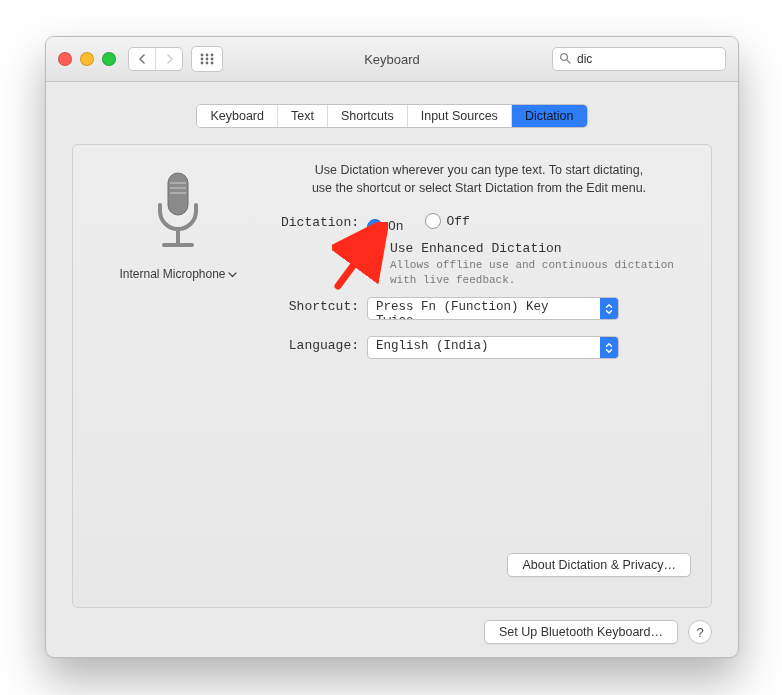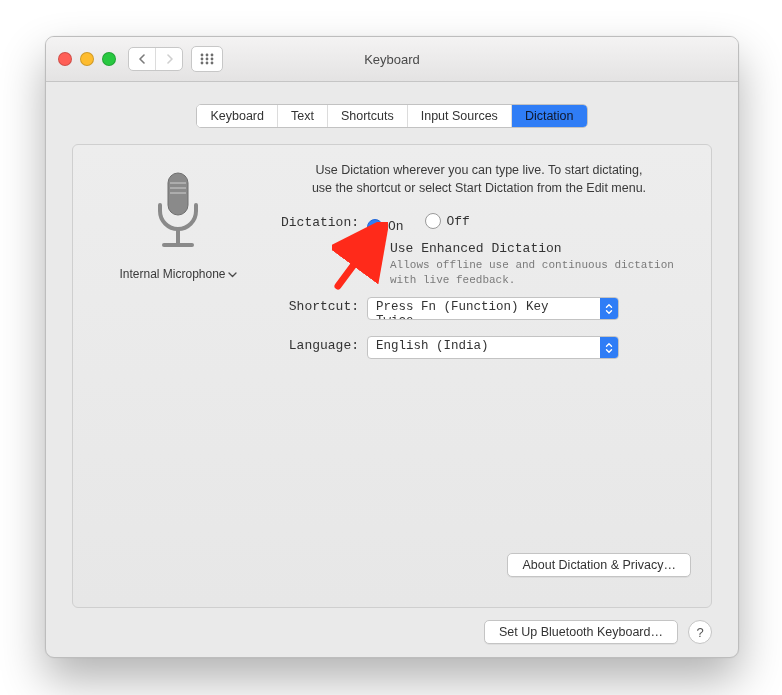--- a/index.html
+++ b/index.html
@@ -91,20 +91,34 @@
           <circle cx="2" cy="6" r="1.4"></circle>
               <circle cx="7" cy="6" r="1.4"></circle>
               <circle cx="12" cy="6" r="1.4"></circle>
           <circle cx="2" cy="10" r="1.4"></circle>
               <circle cx="7" cy="10" r="1.4"></circle>
               <circle cx="12" cy="10" r="1.4"></circle>
             </g>
         </svg>
       </div>
       <div class="title">Keyboard</div>
+      <div class="search">
+        <span>
+          <svg width="12" height="12" viewBox="0 0 12 12">
+              <circle cx="5" cy="5" r="3.4" stroke="#8b8b8b" stroke-width="1.3" fill="none"></circle>
+              <line x1="8" y1="8" x2="11" y2="11" stroke="#8b8b8b" stroke-width="1.3" stroke-linecap="round"></line>
+            </svg>
+        </span>
+        <input value="dic" style="">
+        <div class="clear">
+          <svg width="8" height="8" viewBox="0 0 8 8">
+              <path d="M1 1l6 6M7 1L1 7" stroke="#fff" stroke-width="1.4" stroke-linecap="round"></path>
+            </svg>
+        </div>
+      </div>
     </div>
 
     <div class="body">
       <div class="tabs">
         <div class="segbar" id="segbar">
             <div class="seg">Keyboard</div>
             <div class="seg">Text</div>
             <div class="seg">Shortcuts</div>
             <div class="seg">Input Sources</div>
             <div class="seg active">Dictation</div>
@@ -133,21 +147,21 @@
               <span>
                 <svg width="9" height="6" viewBox="0 0 9 6">
                     <path d="M1 1l3.5 3.5L8 1" stroke="#4a4a4a" stroke-width="1.3" fill="none" stroke-linecap="round" stroke-linejoin="round"></path>
                   </svg>
               </span>
             </div>
           </div>
 
           <div class="rightcol">
             <p class="intro">
-              <span>Use Dictation wherever you can type live. To start dictating,</span><br>
+              <span>Use Dictation wherever you can type text. To start dictating,</span><br>
               <span>use the shortcut or select Start Dictation from the Edit menu.</span>
             </p>
 
             <div class="row">
               <div class="rowlabel">Dictation:</div>
               <div class="rowval">
                 <span class="radio checked">
                   <span class="radiodot"></span>
                     <span>On</span>
                 </span>

